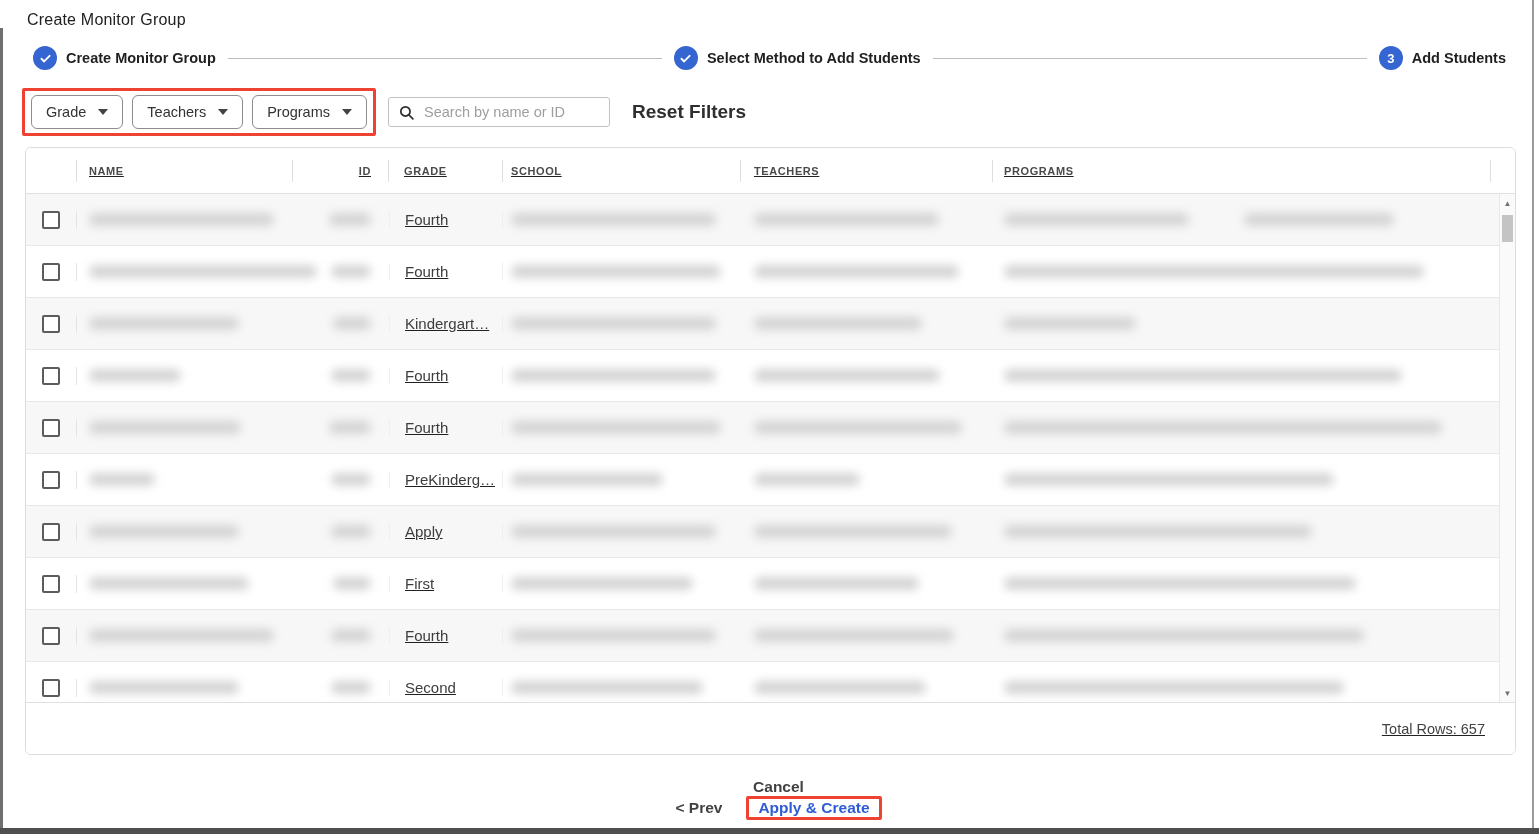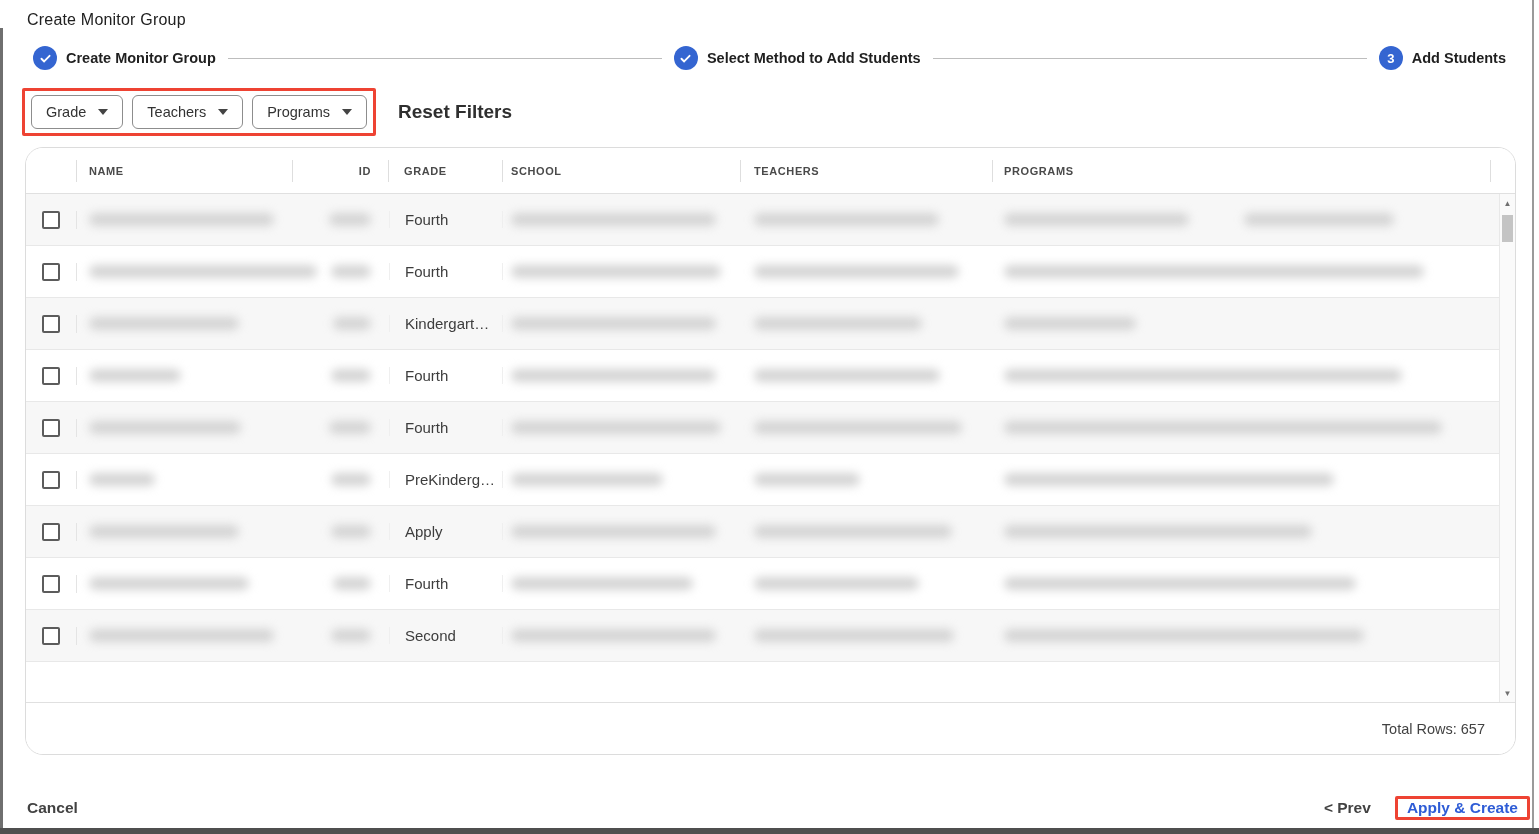--- a/index.html
+++ b/index.html
@@ -67,22 +67,22 @@
   }
   .search-input::placeholder { color:#9e9e9e; }
   .reset-filters {
     margin-left:22px; font-size:19px; font-weight:700; color:#2f2f2f;
     cursor:pointer; white-space:nowrap;
   }
 
   
   .table-card {
     position:absolute; left:25px; right:23px; top:147px; bottom:79px;
-    border:1px solid #dcdcdc; border-radius:18px; background:#fff;
-    display:flex; flex-direction:column; overflow:hidden;
+    border:1px solid #dcdcdc; border-radius:6px; background:#fff;
+    display:flex; flex-direction:column; overflow:hidden;text-decoration:underline;
   }
   .thead {
     height:46px; flex:0 0 auto; display:flex; align-items:stretch;
     border-bottom:1px solid #e0e0e0; padding-right:24px; background:#fff;
   }
   .th {
     position:relative; display:flex; align-items:center;
     font-size:11px; font-weight:700; letter-spacing:.6px; color:#4a4a4a;
   }
   .th::after {
@@ -157,21 +157,21 @@
   .tfoot {
     height:52px; flex:0 0 auto; border-top:1px solid #e0e0e0;
     display:flex; align-items:center; justify-content:flex-end;
     padding-right:30px; font-size:14.5px; color:#424242; background:#fff;
     position:relative; z-index:4;
   }
 
   
   .action-bar {
     position:absolute; left:27px; right:9px; bottom:14px;
-    display:flex; align-items:center; justify-content:space-between;
+    display:flex; align-items:center; flex-direction:column;
   }
   .cancel-btn { font-size:15.5px; font-weight:600; color:#424242; cursor:pointer; }
   .right-actions { display:flex; align-items:center; gap:24px; }
   .prev-btn { font-size:15.5px; font-weight:600; color:#424242; cursor:pointer; white-space:nowrap; }
   .apply-box { border:3px solid #ee4333; border-radius:2px; padding:0 9px; }
   .apply-btn { font-size:15.5px; font-weight:700; color:#2e5cd6; cursor:pointer; white-space:nowrap; }
 
   
   .edge-left   { position:absolute; left:0; top:28px; bottom:6px; width:3px; background:#6f6f6f; }
   .edge-right  { position:absolute; right:5px; top:0; bottom:6px; width:2px; background:#9a9a9a; }
@@ -217,20 +217,27 @@
       </button>
       <button class="filter-btn">
         <span>Teachers</span>
         <span class="caret-down"></span>
       </button>
       <button class="filter-btn">
         <span>Programs</span>
         <span class="caret-down"></span>
       </button>
     </div>
+    <div class="search-box">
+      <svg viewBox="0 0 24 24" fill="none" stroke="#2b2b2b" stroke-width="2.4" stroke-linecap="round">
+          <circle cx="10.5" cy="10.5" r="6.5"></circle>
+          <line x1="15.5" y1="15.5" x2="21" y2="21"></line>
+        </svg>
+      <input class="search-input" type="text" placeholder="Search by name or ID" style="">
+    </div>
     <span class="reset-filters">Reset Filters</span>
   </div>
 
   <div class="table-card">
     <div class="thead">
       <div class="th c-check"></div>
       <div class="th c-name">NAME</div>
       <div class="th c-id">ID</div>
       <div class="th c-grade">GRADE</div>
       <div class="th c-school">SCHOOL</div>
@@ -407,20 +414,44 @@
     </div>
     <div class="cell c-teachers">
       <span class="bar bar-teach"></span>
     </div>
     <div class="cell c-programs">
       <span class="bar bar-progA"></span>
       <span class="bar bar-progB"></span>
     </div>
   </div>
 
+  <div class="trow">
+    <div class="cell c-check">
+      <span class="checkbox"></span>
+    </div>
+    <div class="cell c-name">
+      <span class="bar bar-name"></span>
+    </div>
+    <div class="cell c-id">
+      <span class="bar bar-id"></span>
+    </div>
+    <div class="cell c-grade">
+      <span class="grade-text">First</span>
+    </div>
+    <div class="cell c-school">
+      <span class="bar bar-school"></span>
+    </div>
+    <div class="cell c-teachers">
+      <span class="bar bar-teach"></span>
+    </div>
+    <div class="cell c-programs">
+      <span class="bar bar-progA"></span>
+      <span class="bar bar-progB"></span>
+    </div>
+  </div>
 
   <div class="trow">
     <div class="cell c-check">
       <span class="checkbox"></span>
     </div>
     <div class="cell c-name">
       <span class="bar bar-name"></span>
     </div>
     <div class="cell c-id">
       <span class="bar bar-id"></span>

